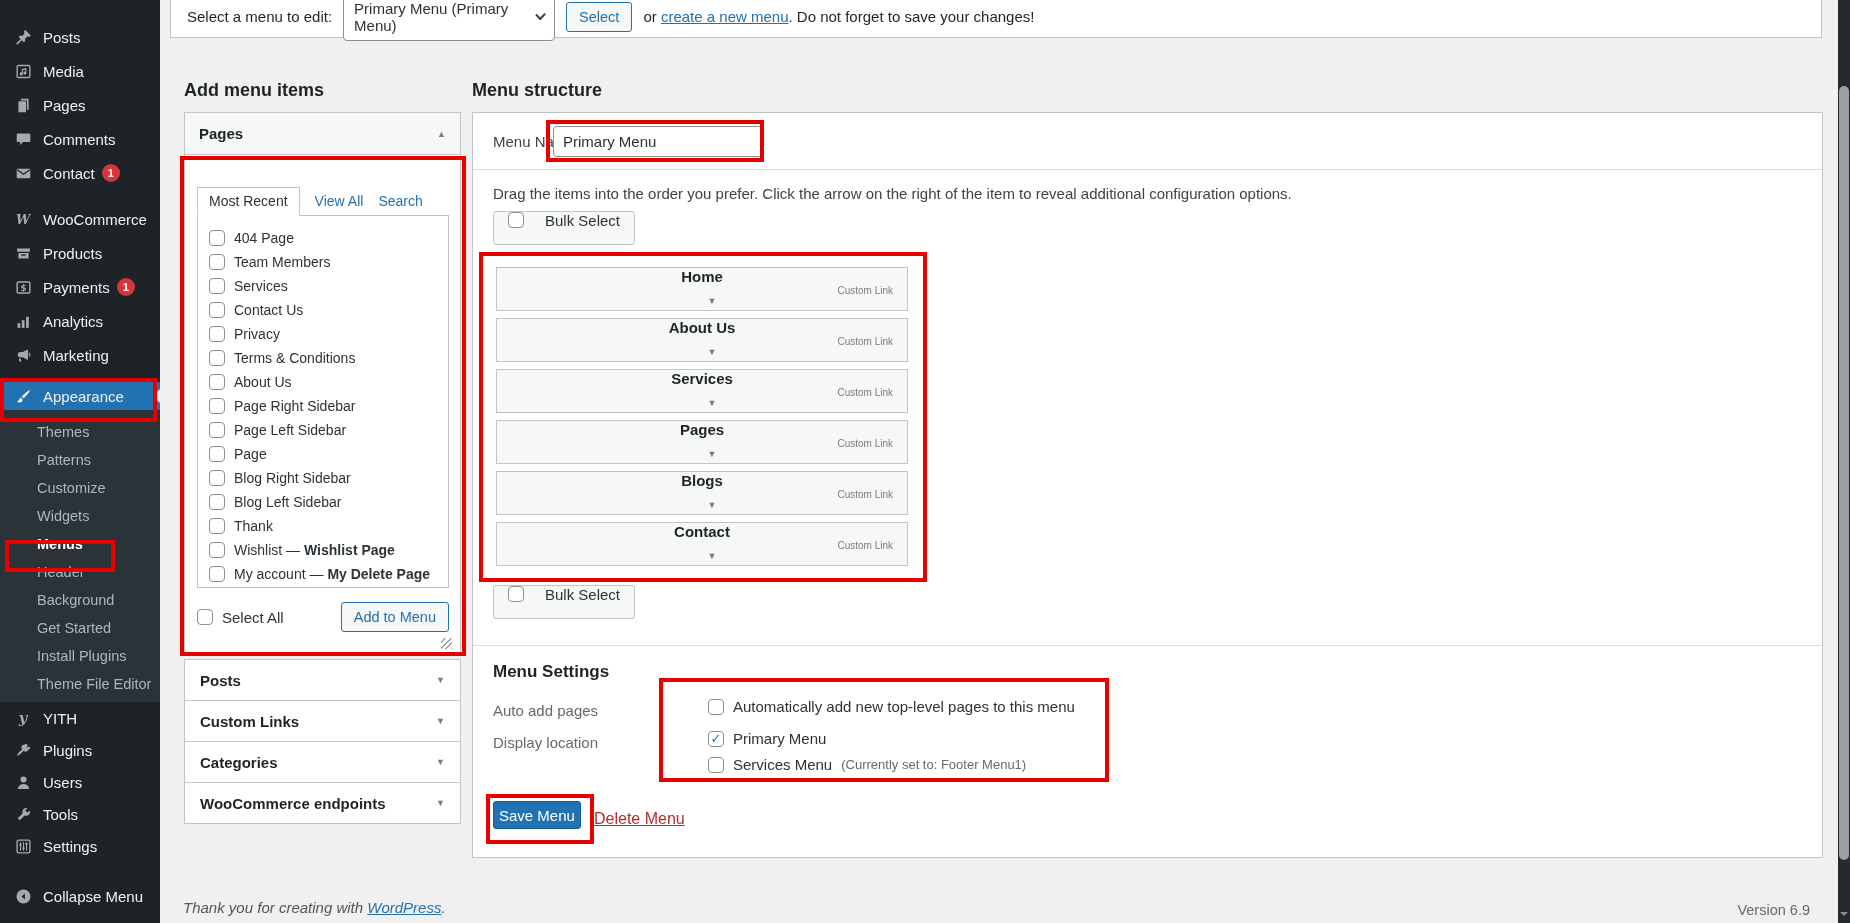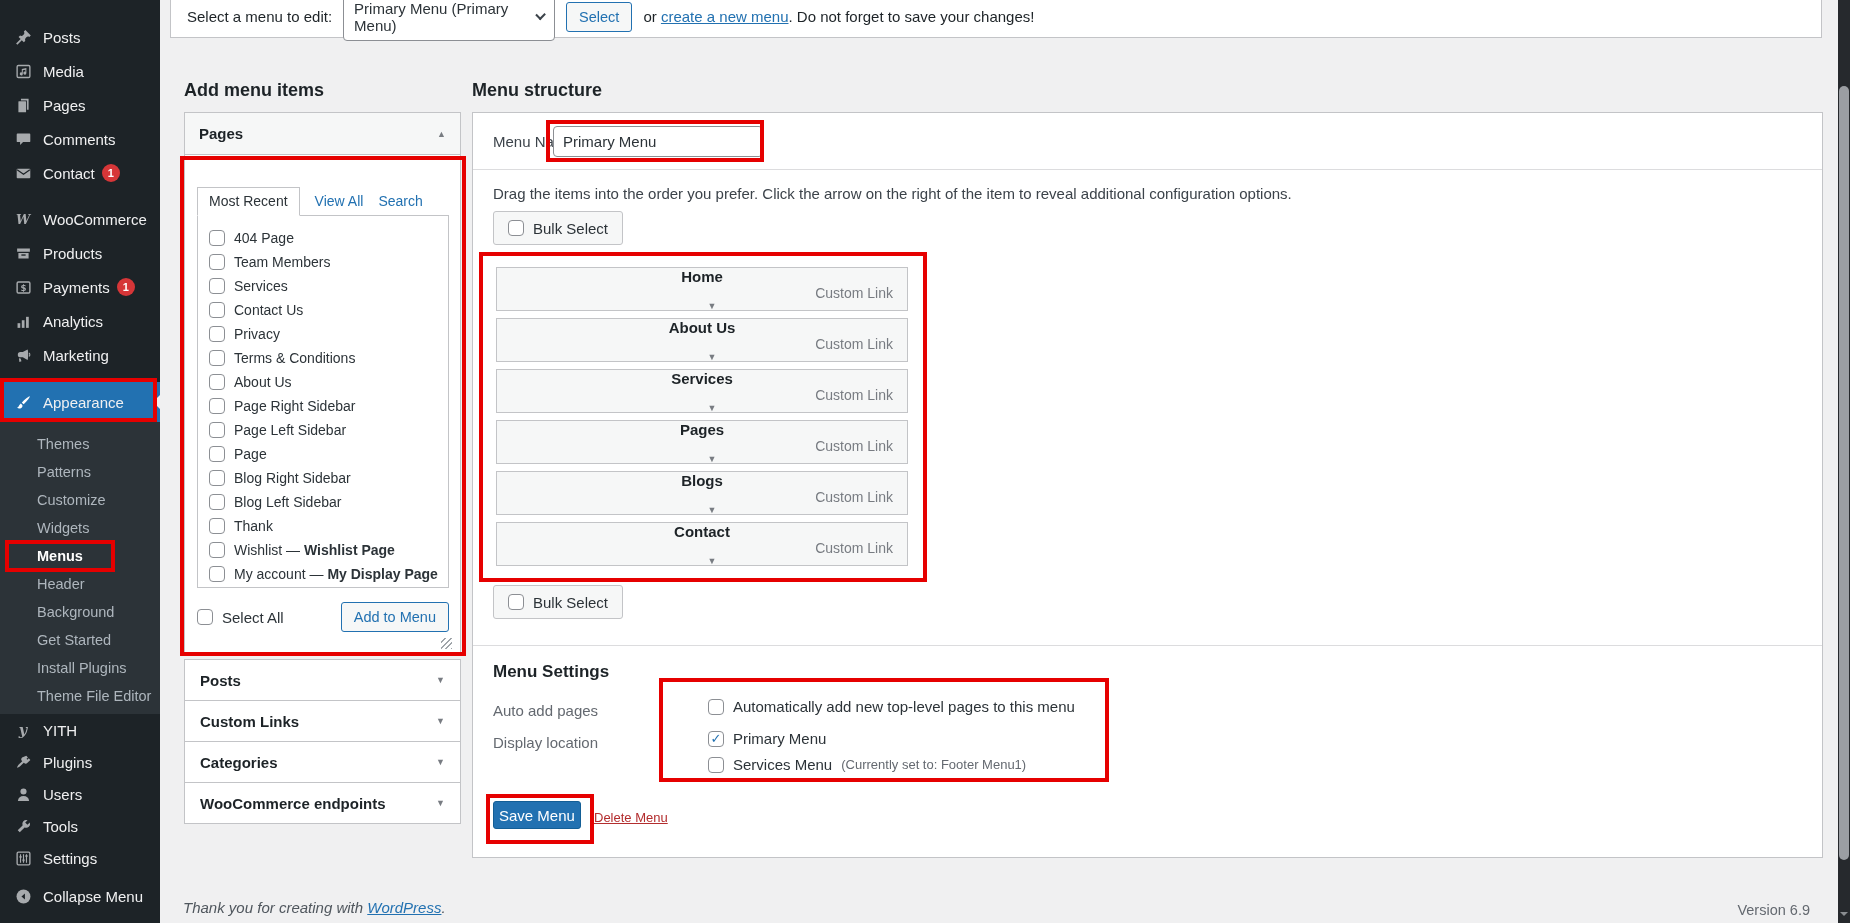--- a/index.html
+++ b/index.html
@@ -17,21 +17,21 @@
 
   
   #sidebar { position:absolute; left:0; top:0; width:160px; height:100%; background:#1d2327; color:#f0f0f1; z-index:10; }
   .sb-list { list-style:none; }
   .sb-pad { height:20px; }
   .sb-gap { height:12px; }
   .sb-gap-s { height:10px; }
   .sb-item { display:flex; align-items:center; height:34px; padding-left:13px; font-size:15px; color:#f0f0f1; cursor:pointer; position:relative; }
   .sb-item.g3 { height:32px; }
   .sb-item .ico { width:20px; height:20px; margin-right:10px; color:#a7aaad; display:flex; align-items:center; justify-content:center; flex:none; }
-  .sb-item.active { background:#2271b1; height:40px; }
+  .sb-item.active { background:#2271b1; height:28px; }
   .sb-item.active .ico { color:#fff; }
   .menu-arrow { position:absolute; right:0; top:50%; transform:translateY(-50%); width:0; height:0; border:7px solid transparent; border-right-color:#f0f0f1; }
   #submenu { background:#2c3338; padding:8px 0 4px 0; }
   .sb-sub { display:flex; align-items:center; height:28px; padding-left:37px; font-size:14.5px; color:#aeb6bd; cursor:pointer; }
   .sb-sub.current { color:#fff; font-weight:bold; }
   .collapse-item { position:absolute; bottom:10px; left:0; width:100%; }
   .badge { margin-left:7px; min-width:18px; height:18px; border-radius:9px; background:#d63638; color:#fff; font-size:11px; font-weight:bold; display:inline-flex; align-items:center; justify-content:center; padding:0 5px; }
 
   
   #topbar { position:absolute; left:170px; top:-5px; width:1652px; height:43px; background:#fff; border:1px solid #c3c4c7; display:flex; align-items:center; gap:11px; padding-left:16px; font-size:15px; color:#1d2327; z-index:5; }
@@ -57,35 +57,35 @@
   .selall-row .cb-row { font-size:15px; }
   .resize-handle { position:absolute; right:8px; bottom:6px; width:11px; height:11px; background:repeating-linear-gradient(135deg, transparent 0 2.5px, #a0a5aa 2.5px 4px); cursor:nwse-resize; }
   .accordion { position:absolute; left:184px; width:277px; height:42px; background:#fff; border:1px solid #c3c4c7; display:flex; align-items:center; justify-content:space-between; padding:0 15px; font-weight:bold; font-size:15px; color:#1d2327; cursor:pointer; z-index:3; }
 
   
   #ms-panel { position:absolute; left:472px; top:112px; width:1351px; height:746px; background:#fff; border:1px solid #c3c4c7; z-index:3; }
   .name-row { position:absolute; left:0; top:0; width:100%; height:57px; border-bottom:1px solid #dcdcde; }
   .name-label { position:absolute; left:20px; top:20px; color:#3c434a; }
   #menu-name-input { position:absolute; left:80px; top:13px; width:210px; height:31px; border:1px solid #8c8f94; border-radius:4px; padding:0 9px; font-family:inherit; font-size:15px; color:#2c3338; }
   .drag-hint { position:absolute; left:20px; top:72px; color:#3c434a; }
-  .bulk-chip { position:absolute; display:inline-flex; align-items:center; gap:9px; height:34px; padding:0 14px; background:#f6f7f7; border:1px solid #c3c4c7; border-radius:3px; color:#2c3338; cursor:pointer; }
+  .bulk-chip { position:absolute; display:inline-flex; gap:21px; height:34px; padding:0 14px; background:#f6f7f7; border:1px solid #c3c4c7; border-radius:3px; color:#2c3338; cursor:pointer; }
   #bulk1 { left:20px; top:98px; }
   #bulk2 { left:20px; top:472px; }
   .mi-wrap { position:absolute; left:23px; top:154px; width:412px; }
   .menu-item-bar { height:44px; margin-bottom:7px; background:#f6f7f7; border:1px solid #c3c4c7; display:flex; align-items:center; padding:0 14px; cursor:move;flex-direction:column; }
   .mi-label { font-weight:bold; color:#1d2327; font-size:15px; }
-  .mi-type { margin-left:auto; color:#787c82; font-size:14px; }
+  .mi-type { margin-left:auto; color:#787c82; font-size:10px; }
   .mi-arrow { color:#787c82; font-size:9px; margin-left:20px; cursor:pointer; }
   .ms-hr { position:absolute; left:0; top:532px; width:100%; border-top:1px solid #dcdcde; }
   .settings-title { position:absolute; left:20px; top:549px; font-size:17px; font-weight:bold; color:#1d2327; }
   .set-label { position:absolute; left:20px; color:#646970; }
   .set-ctrl { position:absolute; left:235px; display:flex; align-items:center; gap:9px; color:#2c3338; cursor:pointer; }
   .note { font-size:13px; color:#646970; }
   .btn-primary { position:absolute; left:20px; top:688px; display:inline-flex; align-items:center; height:28px; padding:0 5px; background:#2271b1; border:1px solid #135e96; border-radius:3px; color:#fff; font-size:15px; cursor:pointer; font-family:inherit; }
-  .delete-link { position:absolute; left:121px; top:697px; color:#b32d2e; text-decoration:underline; font-size:13px; }
+  .delete-link { position:absolute; left:121px; top:697px; color:#b32d2e; text-decoration:underline; font-size:16px; }
 
   
   .footer-thanks { position:absolute; left:183px; top:899px; font-style:italic; color:#50575e; }
   .footer-thanks a { color:#2271b1; text-decoration:underline; }
   .footer-version { position:absolute; right:40px; top:902px; color:#646970; font-size:14.5px; }
 
   
   #scrollbar { position:absolute; right:0; top:0; width:12px; height:100%; background:#26292d; z-index:70; }
   #scroll-thumb { position:absolute; left:1px; top:86px; width:10px; height:774px; background:#9b9ea3; border-radius:5px; cursor:default; }
   .scroll-arrow-down { position:absolute; left:2px; bottom:3px; width:0; height:0; border:4px solid transparent; border-top-color:#8a8d91; }
@@ -349,21 +349,21 @@
       <label class="cb-row">
           <span class="cb"></span>
           <span><span>Thank</span><b></b></span>
         </label>
       <label class="cb-row">
           <span class="cb"></span>
           <span><span>Wishlist — </span><b>Wishlist Page</b></span>
         </label>
       <label class="cb-row">
           <span class="cb"></span>
-          <span><span>My account — </span><b>My Display Page</b></span>
+          <span><span>My account — </span><b>My Delete Page</b></span>
         </label>
     </div>
     <div class="selall-row">
       <label class="cb-row">
           <span class="cb"></span>
           <span>Select All</span>
         </label>
       <button class="btn-secondary">Add to Menu</button>
     </div>
     <span class="resize-handle"></span>

